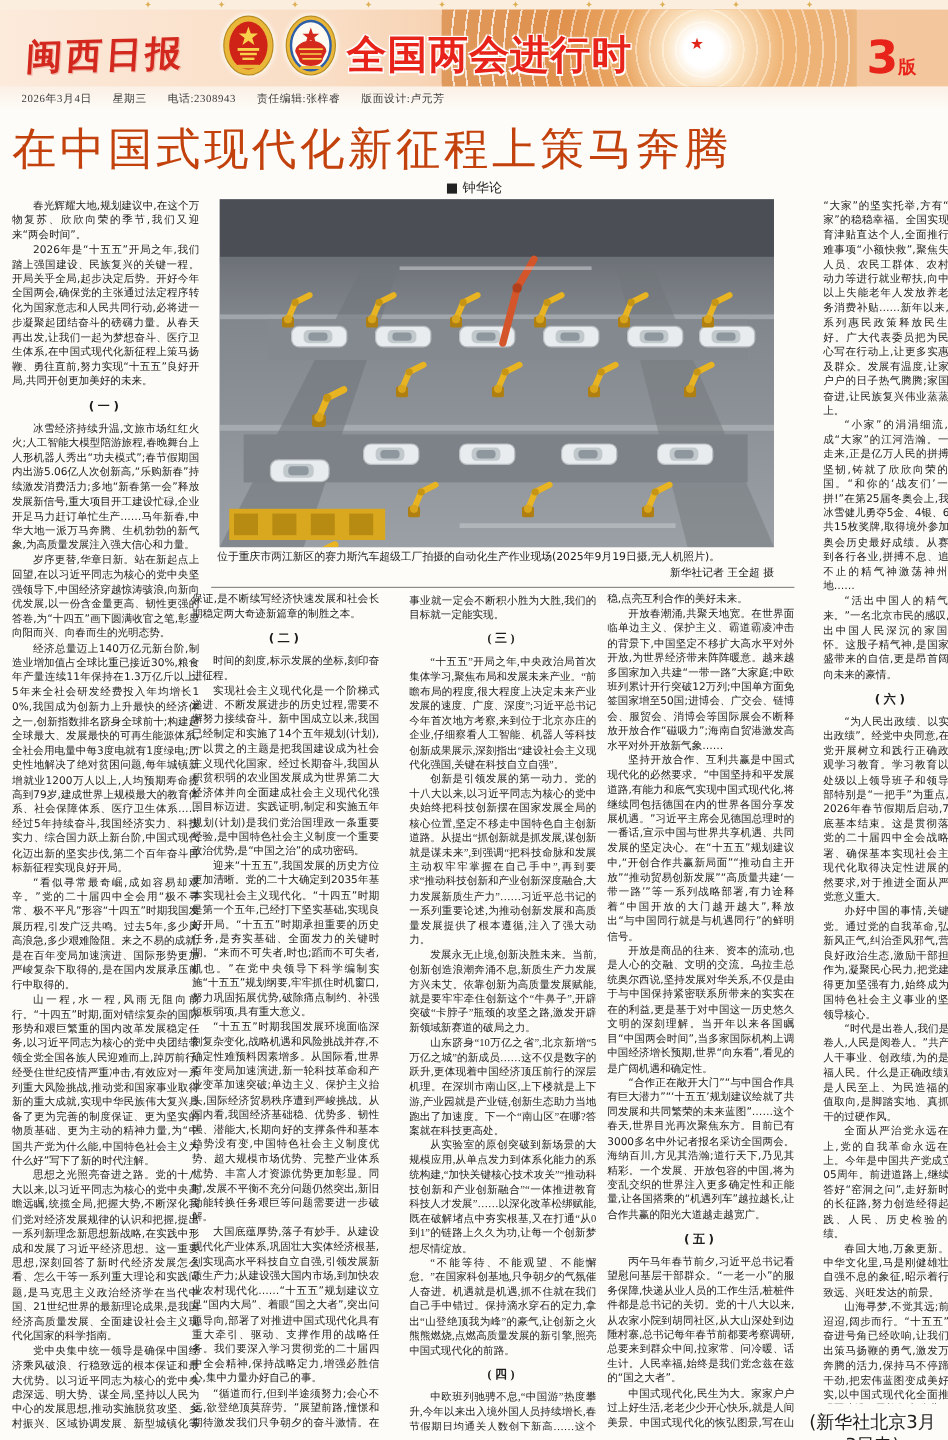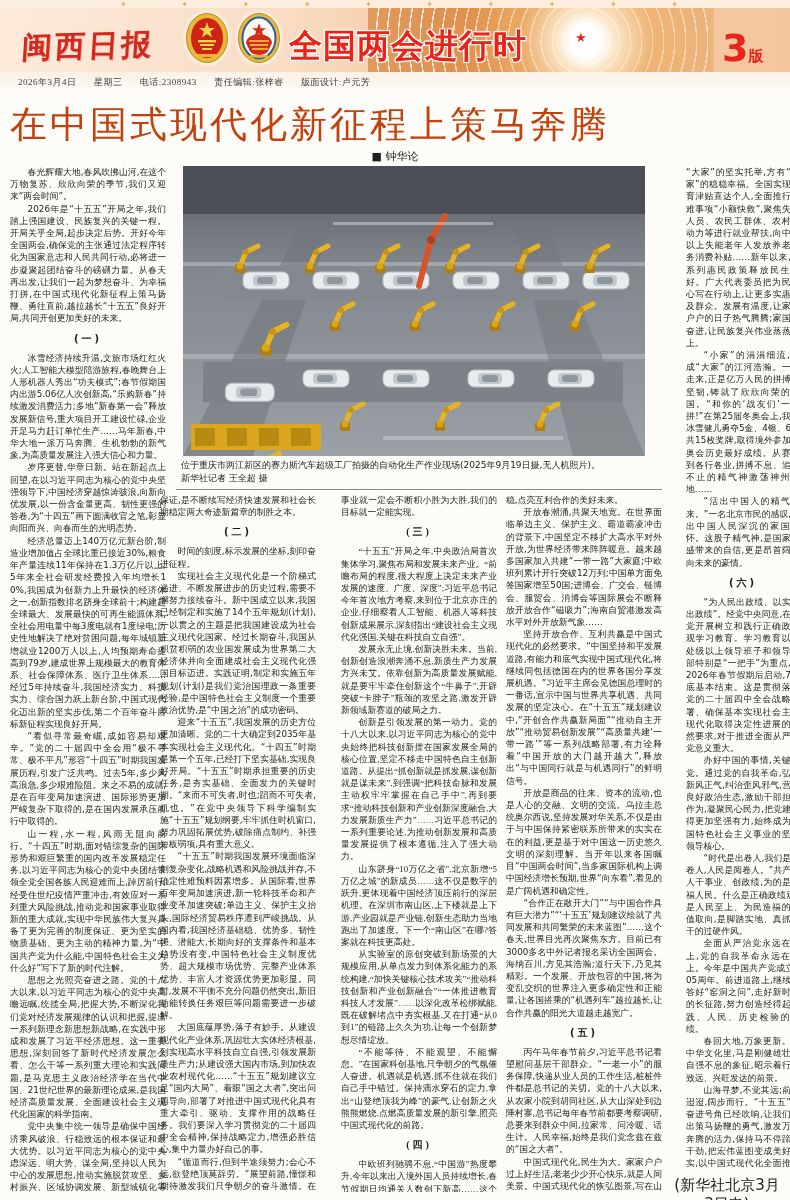--- a/index.html
+++ b/index.html
@@ -38,21 +38,21 @@
   .headline{position:absolute;left:10px;top:100px;width:770px;text-align:left;
       font-size:37px;font-weight:400;color:#c2410c;letter-spacing:3px;white-space:nowrap;}
   .byline{position:absolute;left:10px;top:149px;width:770px;text-align:center;
       font-size:11px;color:#222;}
   
   .photo{position:absolute;left:183px;top:166px;width:462px;height:290px;
       background:#7c8187;overflow:hidden;}
   .caption{position:absolute;left:181px;top:459px;width:464px;font-size:9px;
       line-height:13px;color:#1a1a1a;text-align:justify;}
   .credit{position:absolute;left:181px;top:472px;width:464px;font-size:9px;
-      line-height:13px;color:#1a1a1a;text-align:left;}
+      line-height:13px;color:#1a1a1a;text-align:right;}
   .caption-rule{position:absolute;left:176px;top:489px;width:486px;height:1px;background:#8a8a8a;}
   
   .col{position:absolute;overflow:hidden;color:#1b1b1b;}
   .col .para{font-size:8.8px;line-height:12.2px;text-align:justify;text-indent:2em;
       margin:0;word-break:break-all;}
   .col .para.ni{text-indent:0;}
   .col .sec{font-size:10px;font-weight:700;text-align:center;margin:7px 0 6px 0;
       letter-spacing:3px;}
   #col-0{left:10px;  top:166px;width:156px;height:1026px;}
   #col-1{left:160px; top:494px;width:156px;height:698px;}
@@ -182,22 +182,22 @@
   <rect x="150" y="56" width="160" height="3" fill="#d7dadd" opacity=".5"></rect>
   <rect x="200" y="270" width="180" height="4" fill="#caced2" opacity=".5"></rect>
 </svg>
 </div>
 
 <div class="caption">位于重庆市两江新区的赛力斯汽车超级工厂拍摄的自动化生产作业现场(2025年9月19日摄,无人机照片)。</div>
 <div class="credit">新华社记者 王全超 摄</div>
 <div class="caption-rule"></div>
 
 <div class="col" id="col-0">
-    <div class="para">春光辉耀大地,春风吹拂山河,在这个万物复苏、欣欣向荣的季节,我们又迎来“两会时间”。</div>
-    <div class="para">2026年是“十五五”开局之年,我们踏上强国建设、民族复兴的关键一程。开局关乎全局,起步决定后势。开好今年全国两会,确保党的主张通过法定程序转化为国家意志和人民共同行动,必将进一步凝聚起团结奋斗的磅礴力量。从春天再出发,让我们一起为梦想奋斗、为幸福打拼,在中国式现代化新征程上策马扬鞭、勇往直前,越拉越长“十五五”良好开局,共同开创更加美好的未来。</div>
+    <div class="para">春光辉耀大地,规划建议中,在这个万物复苏、欣欣向荣的季节,我们又迎来“两会时间”。</div>
+    <div class="para">2026年是“十五五”开局之年,我们踏上强国建设、民族复兴的关键一程。开局关乎全局,起步决定后势。开好今年全国两会,确保党的主张通过法定程序转化为国家意志和人民共同行动,必将进一步凝聚起团结奋斗的磅礴力量。从春天再出发,让我们一起为梦想奋斗、医疗卫生体系,在中国式现代化新征程上策马扬鞭、勇往直前,努力实现“十五五”良好开局,共同开创更加美好的未来。</div>
     <div class="sec">(一)</div>
     <div class="para">冰雪经济持续升温,文旅市场红红火火;人工智能大模型陪游旅程,春晚舞台上人形机器人秀出“功夫模式”;春节假期国内出游5.06亿人次创新高,“乐购新春”持续激发消费活力;多地“新春第一会”释放发展新信号,重大项目开工建设忙碌,企业开足马力赶订单忙生产……马年新春,中华大地一派万马奔腾、生机勃勃的新气象,为高质量发展注入强大信心和力量。</div>
     <div class="para">岁序更替,华章日新。站在新起点上回望,在以习近平同志为核心的党中央坚强领导下,中国经济穿越惊涛骇浪,向新向优发展,以一份含金量更高、韧性更强的答卷,为“十四五”画下圆满收官之笔,彰显向阳而兴、向春而生的光明态势。</div>
     <div class="para">经济总量迈上140万亿元新台阶,制造业增加值占全球比重已接近30%,粮食年产量连续11年保持在1.3万亿斤以上;5年来全社会研发经费投入年均增长10%,我国成为创新力上升最快的经济体之一,创新指数排名跻身全球前十;构建起全球最大、发展最快的可再生能源体系,全社会用电量中每3度电就有1度绿电;历史性地解决了绝对贫困问题,每年城镇新增就业1200万人以上,人均预期寿命提高到79岁,建成世界上规模最大的教育体系、社会保障体系、医疗卫生体系……经过5年持续奋斗,我国经济实力、科技实力、综合国力跃上新台阶,中国式现代化迈出新的坚实步伐,第二个百年奋斗目标新征程实现良好开局。</div>
     <div class="para">“看似寻常最奇崛,成如容易却艰辛。”党的二十届四中全会用“极不寻常、极不平凡”形容“十四五”时期我国发展历程,引发广泛共鸣。过去5年,多少风高浪急,多少艰难险阻。来之不易的成就,是在百年变局加速演进、国际形势更加严峻复杂下取得的,是在国内发展承压前行中取得的。</div>
     <div class="para">山一程,水一程,风雨无阻向前行。“十四五”时期,面对错综复杂的国际形势和艰巨繁重的国内改革发展稳定任务,以习近平同志为核心的党中央团结带领全党全国各族人民迎难而上,踔厉前行,经受住世纪疫情严重冲击,有效应对一系列重大风险挑战,推动党和国家事业取得新的重大成就,实现中华民族伟大复兴具备了更为完善的制度保证、更为坚实的物质基础、更为主动的精神力量,为“中国共产党为什么能,中国特色社会主义为什么好”写下了新的时代注解。</div>
     <div class="para">思想之光照亮奋进之路。党的十八大以来,以习近平同志为核心的党中央高瞻远瞩,统揽全局,把握大势,不断深化我们党对经济发展规律的认识和把握,提出一系列新理念新思想新战略,在实践中形成和发展了习近平经济思想。这一重要思想,深刻回答了新时代经济发展怎么看、怎么干等一系列重大理论和实践问题,是马克思主义政治经济学在当代中国、21世纪世界的最新理论成果,是我国经济高质量发展、全面建设社会主义现代化国家的科学指南。</div>
     <div class="para">党中央集中统一领导是确保中国经济乘风破浪、行稳致远的根本保证和最大优势。以习近平同志为核心的党中央虑深远、明大势、谋全局,坚持以人民为中心的发展思想,推动实施脱贫攻坚、乡村振兴、区域协调发展、新型城镇化等重大战略;以新发展阶段标定发展新方位,以新发展理念引领高质量发展,以全面深化改革开放激活发展新动力;在关键时刻作出关键抉择,主动引导社会预期,推动经济运行回升向好。</div>
   </div>
 <div class="col" id="col-1">
@@ -207,22 +207,22 @@
     <div class="para">实现社会主义现代化是一个阶梯式递进、不断发展进步的历史过程,需要不懈努力接续奋斗。新中国成立以来,我国已经制定和实施了14个五年规划(计划),一以贯之的主题是把我国建设成为社会主义现代化国家。经过长期奋斗,我国从积贫积弱的农业国发展成为世界第二大经济体并向全面建成社会主义现代化强国目标迈进。实践证明,制定和实施五年规划(计划)是我们党治国理政一条重要经验,是中国特色社会主义制度一个重要政治优势,是“中国之治”的成功密码。</div>
     <div class="para">迎来“十五五”,我国发展的历史方位更加清晰。党的二十大确定到2035年基本实现社会主义现代化。“十四五”时期是第一个五年,已经打下坚实基础,实现良好开局。“十五五”时期承担重要的历史任务,是夯实基础、全面发力的关键时期。“来而不可失者,时也;蹈而不可失者,机也。”在党中央领导下科学编制实施“十五五”规划纲要,牢牢抓住时机窗口,努力巩固拓展优势,破除痛点制约、补强短板弱项,具有重大意义。</div>
     <div class="para">“十五五”时期我国发展环境面临深刻复杂变化,战略机遇和风险挑战并存,不确定性难预料因素增多。从国际看,世界百年变局加速演进,新一轮科技革命和产业变革加速突破;单边主义、保护主义抬头,国际经济贸易秩序遭到严峻挑战。从国内看,我国经济基础稳、优势多、韧性强、潜能大,长期向好的支撑条件和基本趋势没有变,中国特色社会主义制度优势、超大规模市场优势、完整产业体系优势、丰富人才资源优势更加彰显。同时,发展不平衡不充分问题仍然突出,新旧动能转换任务艰巨等问题需要进一步破解。</div>
     <div class="para">大国底蕴厚势,落子有妙手。从建设现代化产业体系,巩固壮大实体经济根基,到实现高水平科技自立自强,引领发展新质生产力;从建设强大国内市场,到加快农业农村现代化……“十五五”规划建议立足“国内大局”、着眼“国之大者”,突出问题导向,部署了对推进中国式现代化具有重大牵引、驱动、支撑作用的战略任务。我们要深入学习贯彻党的二十届四中全会精神,保持战略定力,增强必胜信心,集中力量办好自己的事。</div>
     <div class="para">“循道而行,但到半途须努力;会心不远,欲登绝顶莫辞劳。”展望前路,憧憬和期待激发我们只争朝夕的奋斗激情。在以习近平同志为核心的党中央坚强领导下,一张蓝图绘到底,一茬接着一茬干,确保基本实现社会主义现代化取得决定性进展。一步一个脚印坚定朝前走,一个阶段一个阶段扎实迈进,党和国家</div>
   </div>
 <div class="col" id="col-2">
     <div class="para ni">事业就一定会不断积小胜为大胜,我们的目标就一定能实现。</div>
     <div class="sec">(三)</div>
     <div class="para">“十五五”开局之年,中央政治局首次集体学习,聚焦布局和发展未来产业。“前瞻布局的程度,很大程度上决定未来产业发展的速度、广度、深度”;习近平总书记今年首次地方考察,来到位于北京亦庄的企业,仔细察看人工智能、机器人等科技创新成果展示,深刻指出“建设社会主义现代化强国,关键在科技自立自强”。</div>
+    <div class="para">创新是引领发展的第一动力。党的十八大以来,以习近平同志为核心的党中央始终把科技创新摆在国家发展全局的核心位置,坚定不移走中国特色自主创新道路。从提出“抓创新就是抓发展,谋创新就是谋未来”,到强调“把科技命脉和发展主动权牢牢掌握在自己手中”,再到要求“推动科技创新和产业创新深度融合,大力发展新质生产力”……习近平总书记的一系列重要论述,为推动创新发展和高质量发展提供了根本遵循,注入了强大动力。</div>
     <div class="para">发展永无止境,创新决胜未来。当前,创新创造浪潮奔涌不息,新质生产力发展方兴未艾。依靠创新为高质量发展赋能,就是要牢牢牵住创新这个“牛鼻子”,开辟突破“卡脖子”瓶颈的攻坚之路,激发开辟新领域新赛道的破局之力。</div>
-    <div class="para">创新是引领发展的第一动力。党的十八大以来,以习近平同志为核心的党中央始终把科技创新摆在国家发展全局的核心位置,坚定不移走中国特色自主创新道路。从提出“抓创新就是抓发展,谋创新就是谋未来”,到强调“把科技命脉和发展主动权牢牢掌握在自己手中”,再到要求“推动科技创新和产业创新深度融合,大力发展新质生产力”……习近平总书记的一系列重要论述,为推动创新发展和高质量发展提供了根本遵循,注入了强大动力。</div>
     <div class="para">山东跻身“10万亿之省”,北京新增“5万亿之城”的新成员……这不仅是数字的跃升,更体现着中国经济顶压前行的深层机理。在深圳市南山区,上下楼就是上下游,产业园就是产业链,创新生态助力当地跑出了加速度。下一个“南山区”在哪?答案就在科技更高处。</div>
     <div class="para">从实验室的原创突破到新场景的大规模应用,从单点发力到体系化能力的系统构建,“加快关键核心技术攻关”“推动科技创新和产业创新融合”“一体推进教育科技人才发展”……以深化改革松绑赋能,既在破解堵点中夯实根基,又在打通“从0到1”的链路上久久为功,让每一个创新梦想尽情绽放。</div>
     <div class="para">“不能等待、不能观望、不能懈怠。”在国家科创基地,只争朝夕的气氛催人奋进。机遇就是机遇,抓不住就在我们自己手中错过。保持滴水穿石的定力,拿出“山登绝顶我为峰”的豪气,让创新之火熊熊燃烧,点燃高质量发展的新引擎,照亮中国式现代化的前路。</div>
     <div class="sec">(四)</div>
     <div class="para">中欧班列驰骋不息,“中国游”热度攀升,今年以来出入境外国人员持续增长,春节假期日均通关人数创下新高……这个春节,见证中国与世界双向奔赴的热潮,更映照出中国同各国共享机遇、共进共</div>
   </div>
 <div class="col" id="col-3">
     <div class="para ni">稳,点亮互利合作的美好未来。</div>
     <div class="para">开放春潮涌,共聚天地宽。在世界面临单边主义、保护主义、霸道霸凌冲击的背景下,中国坚定不移扩大高水平对外开放,为世界经济带来阵阵暖意。越来越多国家加入共建“一带一路”大家庭;中欧班列累计开行突破12万列;中国单方面免签国家增至50国;进博会、广交会、链博会、服贸会、消博会等国际展会不断释放开放合作“磁吸力”;海南自贸港激发高水平对外开放新气象……</div>
     <div class="para">坚持开放合作、互利共赢是中国式现代化的必然要求。“中国坚持和平发展道路,有能力和底气实现中国式现代化,将继续同包括德国在内的世界各国分享发展机遇。”习近平主席会见德国总理时的一番话,宣示中国与世界共享机遇、共同发展的坚定决心。在“十五五”规划建议中,“开创合作共赢新局面”“推动自主开放”“推动贸易创新发展”“高质量共建‘一带一路’”等一系列战略部署,有力诠释着“中国开放的大门越开越大”,释放出“与中国同行就是与机遇同行”的鲜明信号。</div>

